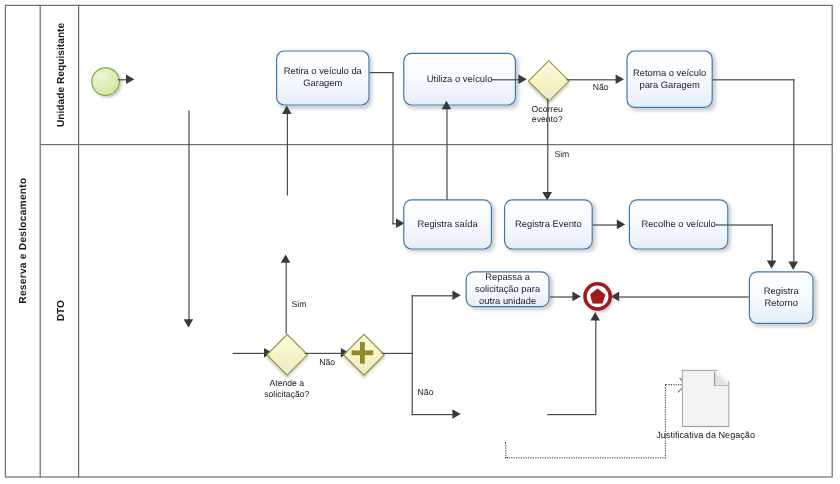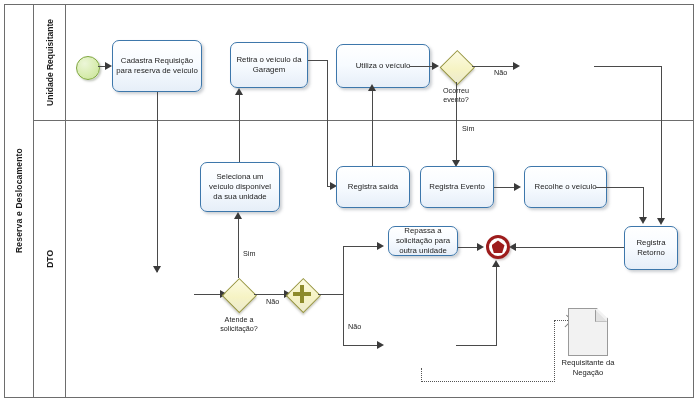--- a/index.html
+++ b/index.html
@@ -77,23 +77,23 @@
   <div class="lane-header" style="left:34px;top:4px;height:116px;">
     <span>Unidade Requisitante</span>
   </div>
   <div class="lane-header" style="left:34px;top:120px;height:278px;">
     <span>DTO</span>
   </div>
   <div class="lane-divider" style="top:120px;"></div>
 
   <div class="start-ev" style="left:76px;top:56px;"></div>
 
-  <div class="task" style="left:112px;top:40px;width:90px;height:52px;">Cadastra Requisição para reserva de veículo</div>
   <div class="task" style="left:230px;top:42px;width:78px;height:46px;">Retira o veículo da Garagem</div>
   <div class="task" style="left:336px;top:44px;width:94px;height:44px;">Utiliza o veículo</div>
+  <div class="task" style="left:522px;top:42px;width:72px;height:48px;">Retorna o veículo para Garagem</div>
 
   <div class="gw" style="left:440px;top:50px;">
     <div class="dia"></div>
   </div>
   <div class="elabel" style="left:430px;top:86px;width:52px;text-align:center;white-space:normal;line-height:1.25;">Ocorreu evento?</div>
 
   <div class="edge eh" style="left:98px;top:66px;width:9px;"></div>
   <div class="arrow ar-r" style="left:105px;top:62px;"></div>
 
   <div class="edge ev" style="left:157px;top:92px;height:180px;"></div>
@@ -119,21 +119,20 @@
   <div class="elabel" style="left:494px;top:68px;">Não</div>
 
   <div class="edge ev" style="left:456px;top:82px;height:82px;"></div>
   <div class="arrow ar-d" style="left:452px;top:160px;"></div>
   <div class="elabel" style="left:462px;top:124px;">Sim</div>
 
   <div class="edge eh" style="left:594px;top:66px;width:68px;"></div>
   <div class="edge ev" style="left:661px;top:66px;height:156px;"></div>
   <div class="arrow ar-d" style="left:657px;top:218px;"></div>
 
-  <div class="task" style="left:200px;top:162px;width:80px;height:50px;">Seleciona um veículo disponível da sua unidade</div>
   <div class="task" style="left:336px;top:166px;width:74px;height:42px;">Registra saída</div>
   <div class="task" style="left:420px;top:166px;width:74px;height:42px;">Registra Evento</div>
   <div class="task" style="left:524px;top:166px;width:83px;height:42px;">Recolhe o veículo</div>
   <div class="task" style="left:624px;top:226px;width:54px;height:44px;">Registra Retorno</div>
   <div class="task" style="left:388px;top:226px;width:70px;height:30px;">Repassa a solicitação para outra unidade</div>
 
   <div class="edge eh" style="left:494px;top:187px;width:22px;"></div>
   <div class="arrow ar-r" style="left:514px;top:183px;"></div>
 
   <div class="edge eh" style="left:596px;top:187px;width:48px;"></div>
@@ -186,15 +185,15 @@
 
   <div class="dotted-v" style="left:421px;top:368px;height:14px;"></div>
   <div class="dotted-h" style="left:421px;top:381px;width:134px;"></div>
   <div class="dotted-v" style="left:554px;top:320px;height:62px;"></div>
   <div class="dotted-h" style="left:554px;top:320px;width:14px;"></div>
   <div class="ar-open" style="left:562px;top:316px;transform:rotate(45deg);"></div>
 
   <div class="doc" style="left:568px;top:308px;">
     <div class="doc-fold"></div>
   </div>
-  <div class="doc-label" style="left:546px;top:358px;width:84px;">Requisitante da Negação</div>
+  <div class="doc-label" style="left:546px;top:358px;width:84px;">Justificativa da Negação</div>
 
 </div>
 
 </body></html>

